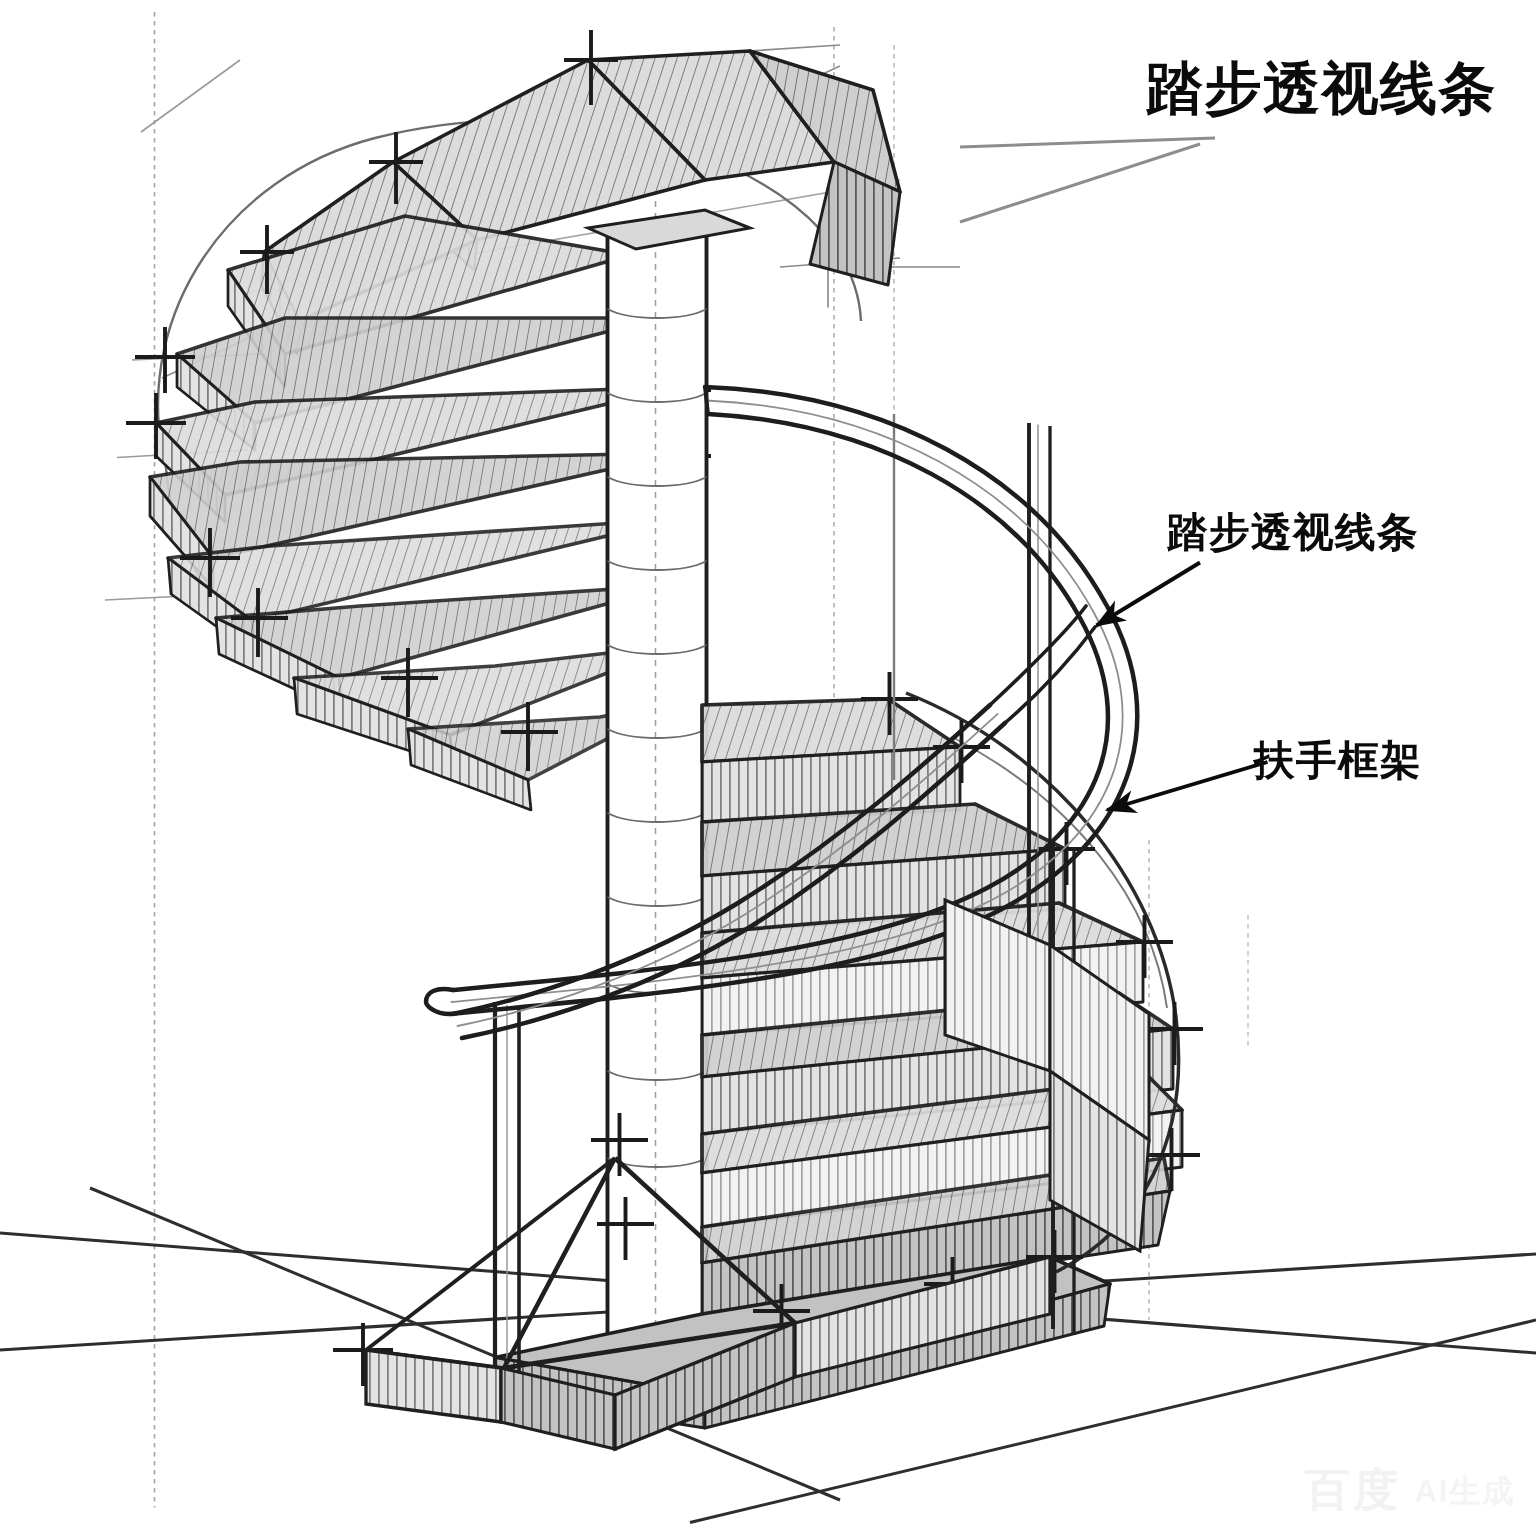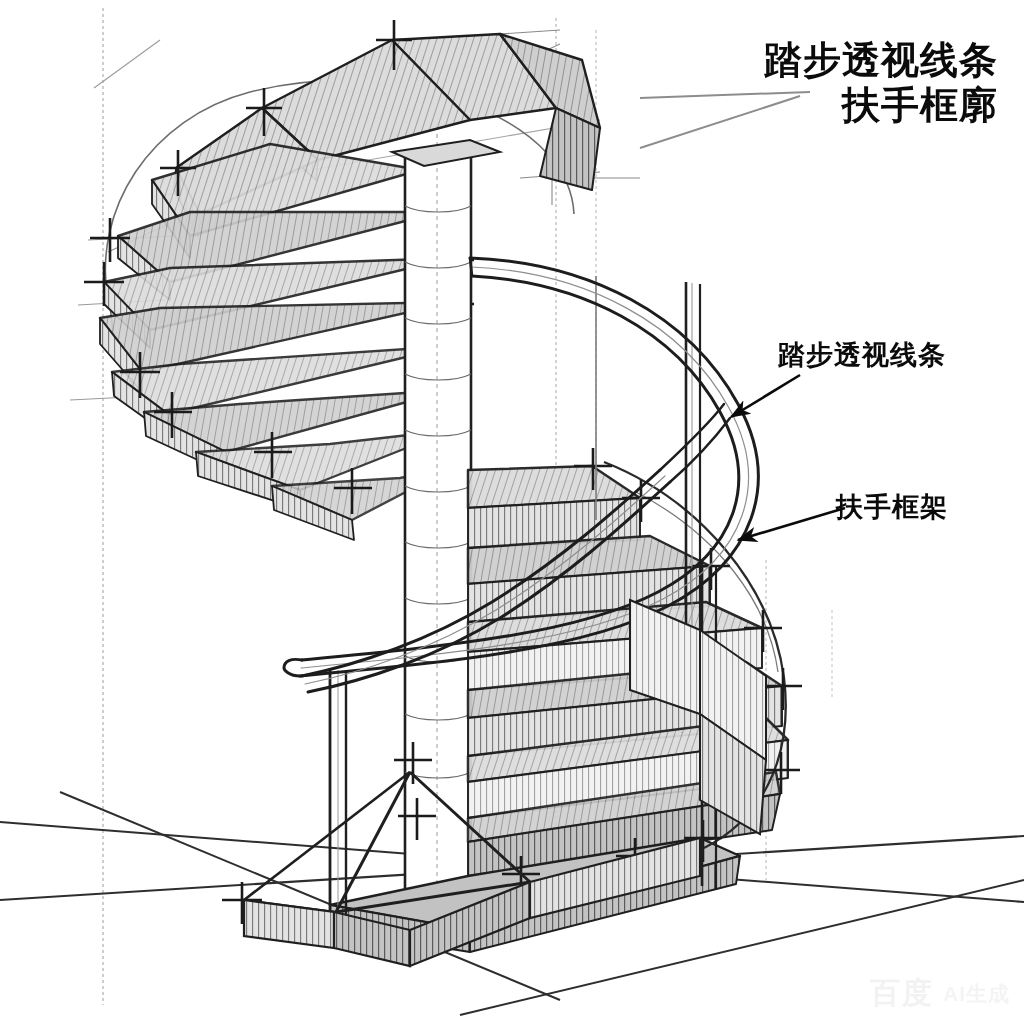--- a/index.html
+++ b/index.html
@@ -373,21 +373,20 @@
 
     <g stroke="#8d8d8d" stroke-width="2" fill="none">
       <line x1="640" y1="98" x2="810" y2="92"></line>
       <line x1="640" y1="148" x2="800" y2="96"></line>
     </g>
 
   </svg>
 
   <div id="title-block" class="anno">
     <span id="title-line-1">踏步透视线条</span>
-    <span id="title-line-2">扶手框廓</span>
   </div>
 
   <div id="label-tread" class="anno">踏步透视线条</div>
 
   <div id="label-rail" class="anno">扶手框架</div>
 
   <div id="watermark">
     <span id="wm-baidu">百度</span>
     <span id="wm-ai">AI生成</span>
   </div>

